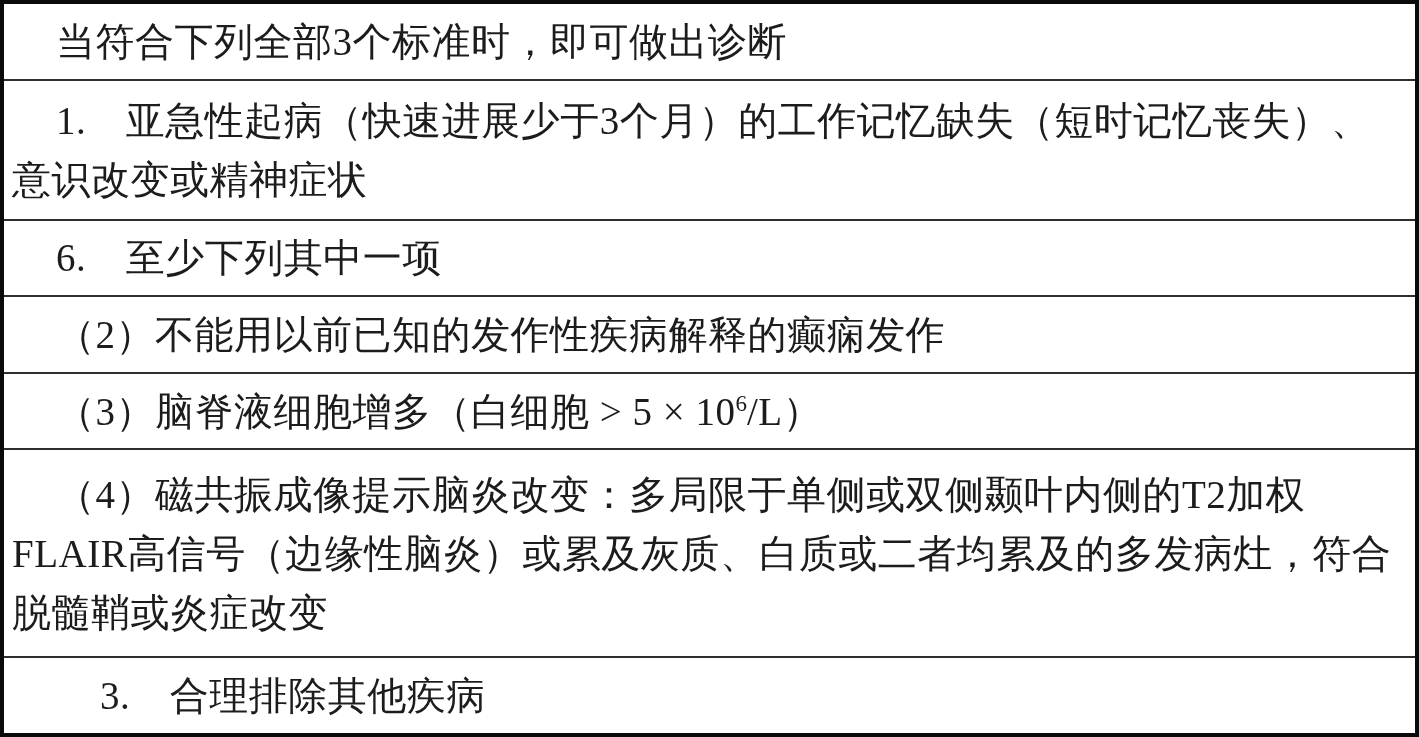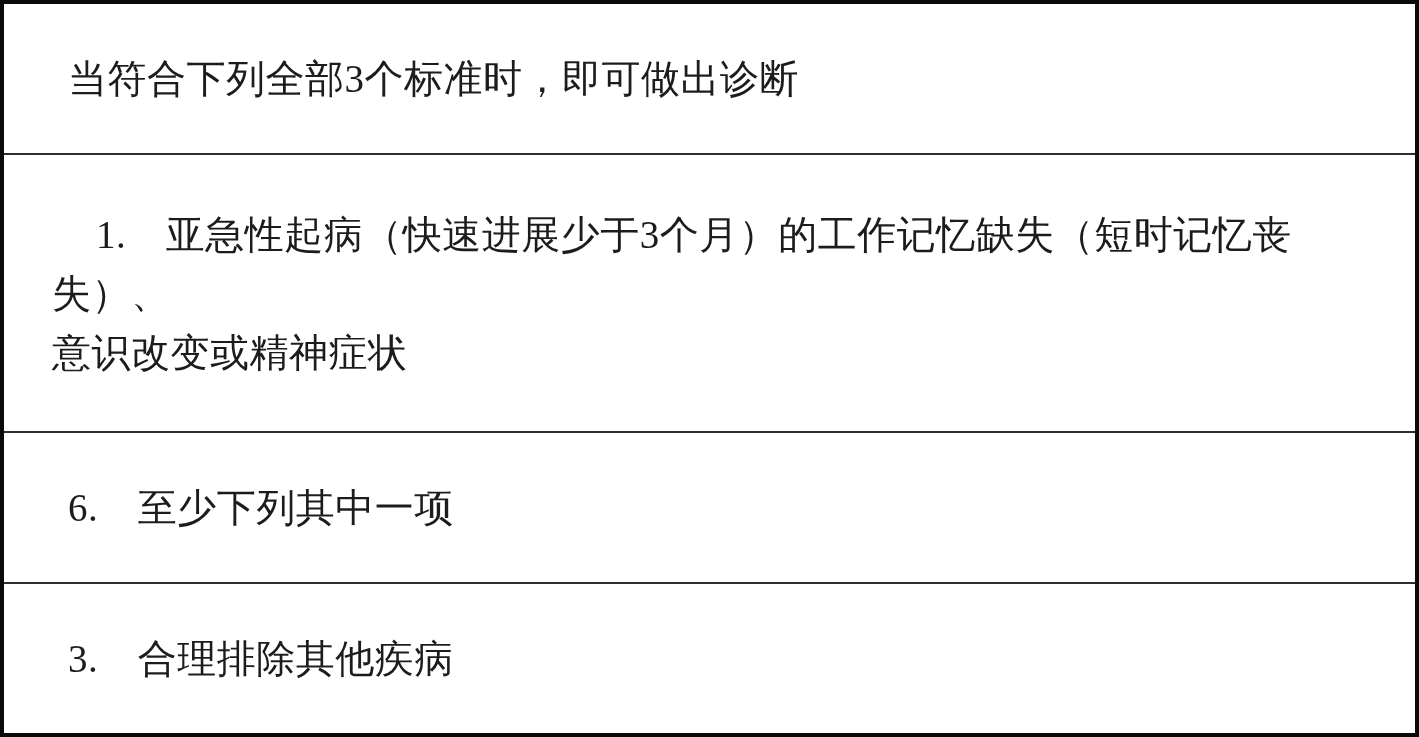--- a/index.html
+++ b/index.html
@@ -13,27 +13,27 @@
     flex-direction: column;
     font-family: "Liberation Serif", "DejaVu Serif", serif;
   }
   .row {
     display: flex;
     align-items: center;
     border-bottom: 2px solid #2e2e2e;
     overflow: hidden;
     box-sizing: border-box;
   }
-  .row:last-child { border-bottom: none; }
+  .row:last-child { border-bottom: none; padding-left: 44px; }
   
   .lines-1 { flex: 68 0 0; }
-  .lines-2 { flex: 126 0 0; padding-left: 28px; }
+  .lines-2 { flex: 126 0 0; }
   .lines-3 { flex: 188 0 0; }
   .cell {
-    margin: 12px;
+    margin: 0;
     padding: 0 14px 0 8px;
     font-size: 39px;
     line-height: 59px;
     color: #1c1c1c;
     text-indent: 44px;
     white-space: pre-wrap;
     letter-spacing: 0.5px;
   }
   .cell sup {
     font-size: 23px;
@@ -54,20 +54,31 @@
   <div class="row lines-2">
     <p class="cell">1.　亚急性起病（快速进展少于3个月）的工作记忆缺失（短时记忆丧失）、
 意识改变或精神症状</p>
   </div>
 
   <div class="row lines-1">
     <p class="cell">6.　至少下列其中一项</p>
   </div>
 
 
+  <div class="row lines-1">
+    <p class="cell">（2）不能用以前已知的发作性疾病解释的癫痫发作</p>
+  </div>
 
+  <div class="row lines-1">
+    <p class="cell"><span>（3）脑脊液细胞增多（白细胞 &gt; 5 × 10</span><sup>6</sup><span>/L）</span></p>
+  </div>
 
+  <div class="row lines-3">
+    <p class="cell">（4）磁共振成像提示脑炎改变：多局限于单侧或双侧颞叶内侧的T2加权
+FLAIR高信号（边缘性脑炎）或累及灰质、白质或二者均累及的多发病灶，符合
+脱髓鞘或炎症改变</p>
+  </div>
 
   <div class="row lines-1">
     <p class="cell">3.　合理排除其他疾病</p>
   </div>
 
 </div>
 
 </body></html>

